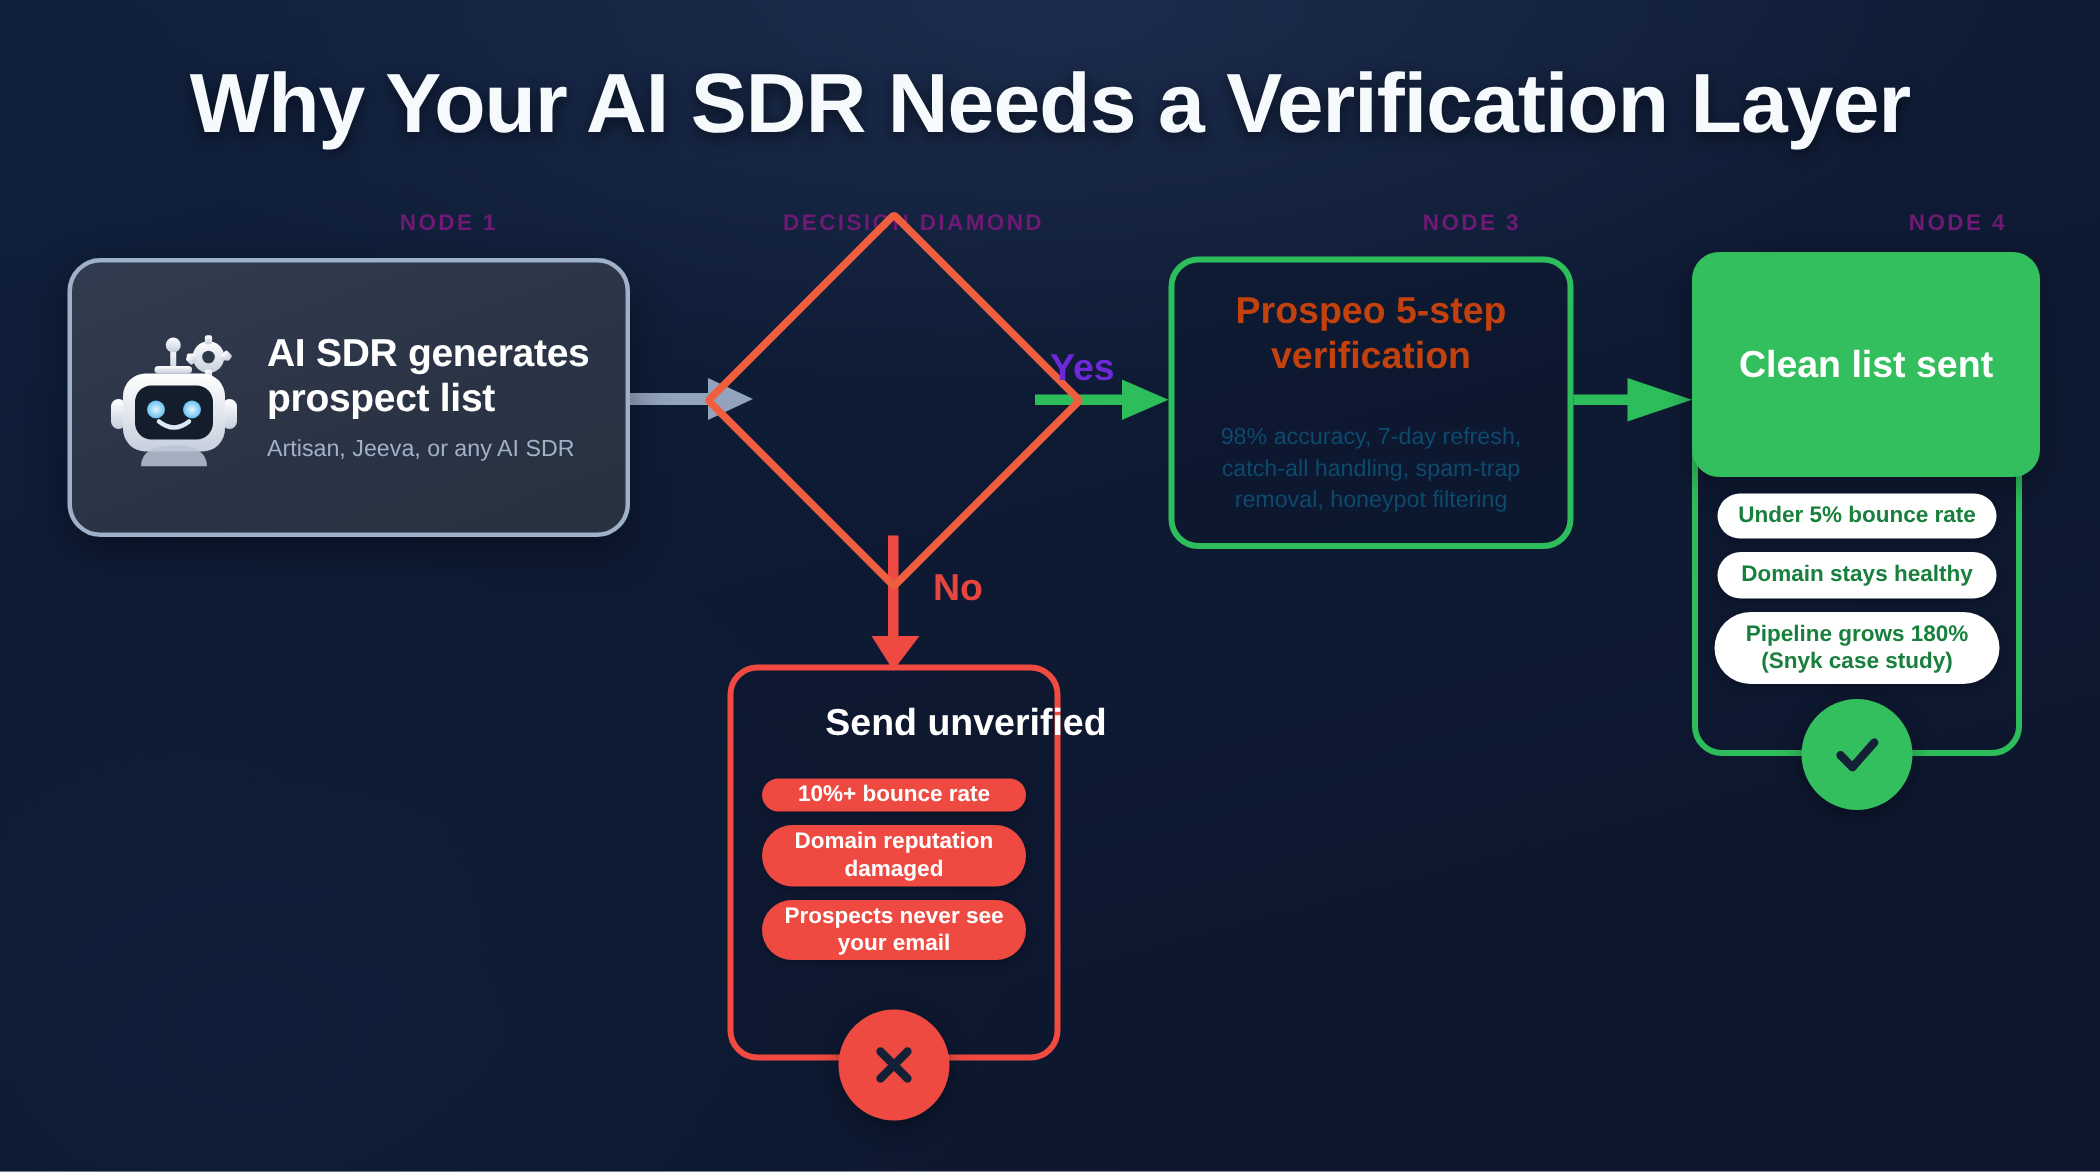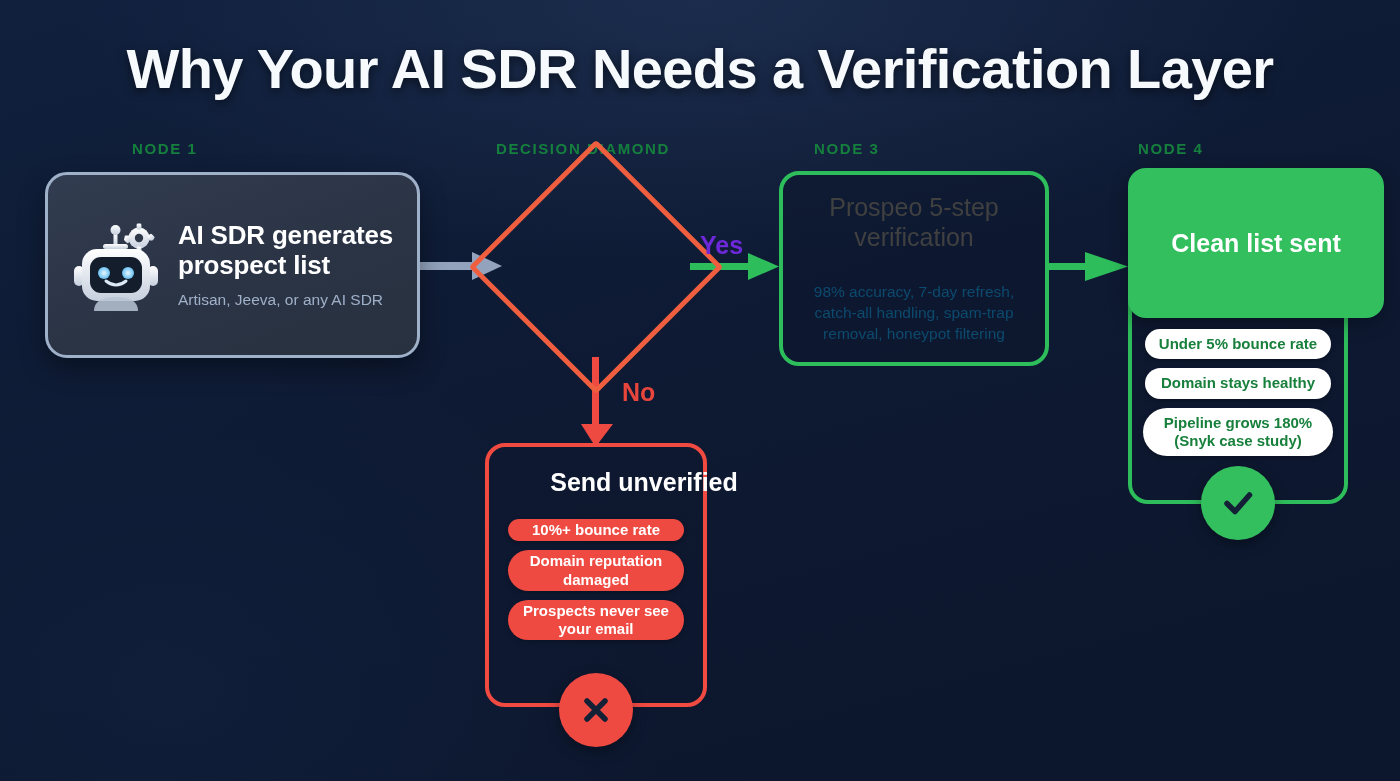--- a/index.html
+++ b/index.html
@@ -22,21 +22,21 @@
     font-size:56px; font-weight:bold; letter-spacing:-0.6px;
     color:#f7fafd;
     text-shadow:0 3px 10px rgba(0,0,0,.55);
     white-space:nowrap;
   }
 
   
   .caption{
     position:absolute; top:140px;
     font-size:15px; font-weight:bold; letter-spacing:1.6px;
-    color:#15803d; text-align:left; white-space:nowrap;
+    color:#701a75; text-align:right; white-space:nowrap;
   }
 
   
   .node1{
     position:absolute; left:45px; top:172px; width:375px; height:186px;
     border:3px solid #9fb1c9; border-radius:22px;
     background:linear-gradient(160deg,#323c50 0%,#2b3445 55%,#28313f 100%);
     box-shadow:0 10px 26px rgba(0,0,0,.38);
     display:flex; align-items:center; padding:0 20px 0 22px; gap:16px;
   }
@@ -74,34 +74,34 @@
 
   
   .node3{
     position:absolute; left:779px; top:171px; width:270px; height:195px;
     border:4px solid #2ebd5b; border-radius:20px;
     background:rgba(13,24,46,0.55);
     display:flex; flex-direction:column; align-items:center; justify-content:center;
     padding:10px 16px;
   }
   .n3title{
-    font-size:25px; font-weight:normal; color:#404040; text-align:center; line-height:1.2;
+    font-size:25px; font-weight:bold; color:#c2410c; text-align:center; line-height:1.2;
   }
   .n3sub{
     margin-top:30px; font-size:15.5px; color:#0c4a6e; text-align:center; line-height:1.35;
   }
 
   
   .node4-outer{
     position:absolute; left:1128px; top:205px; width:220px; height:299px;
     border:4px solid #2ebd5b; border-radius:20px;
     background:rgba(13,24,46,0.35);
   }
   .node4-head{
-    position:absolute; left:1128px; top:168px; width:256px; height:150px;
+    position:absolute; left:1128px; top:168px; width:232px; height:150px;
     background:#34bf5f; border-radius:18px;
     display:flex; align-items:center; justify-content:center;
     box-shadow:0 6px 18px rgba(0,0,0,.3);
   }
   .n4title{
     font-size:25px; font-weight:bold; color:#ffffff; text-align:center; line-height:1.2;
   }
   .pill-wrap-green{
     position:absolute; left:1143px; top:329px; width:190px;
     display:flex; flex-direction:column; gap:9px; align-items:center;

